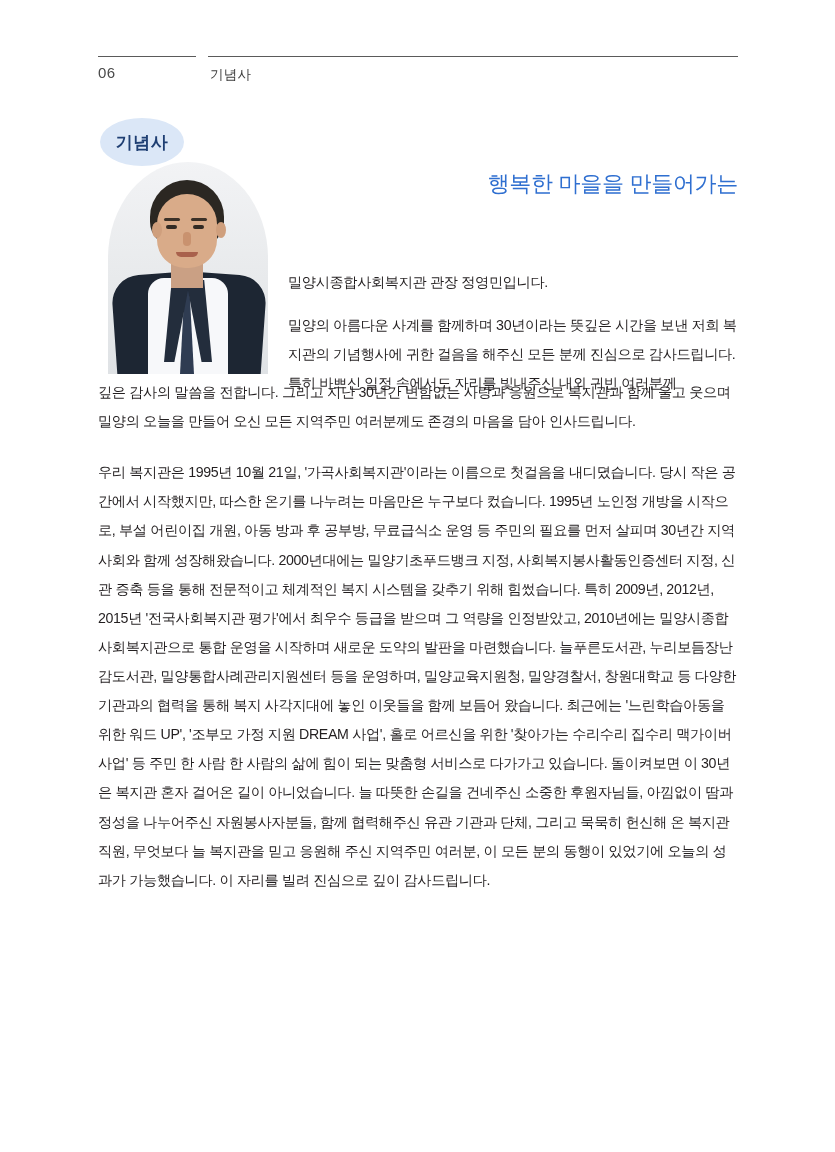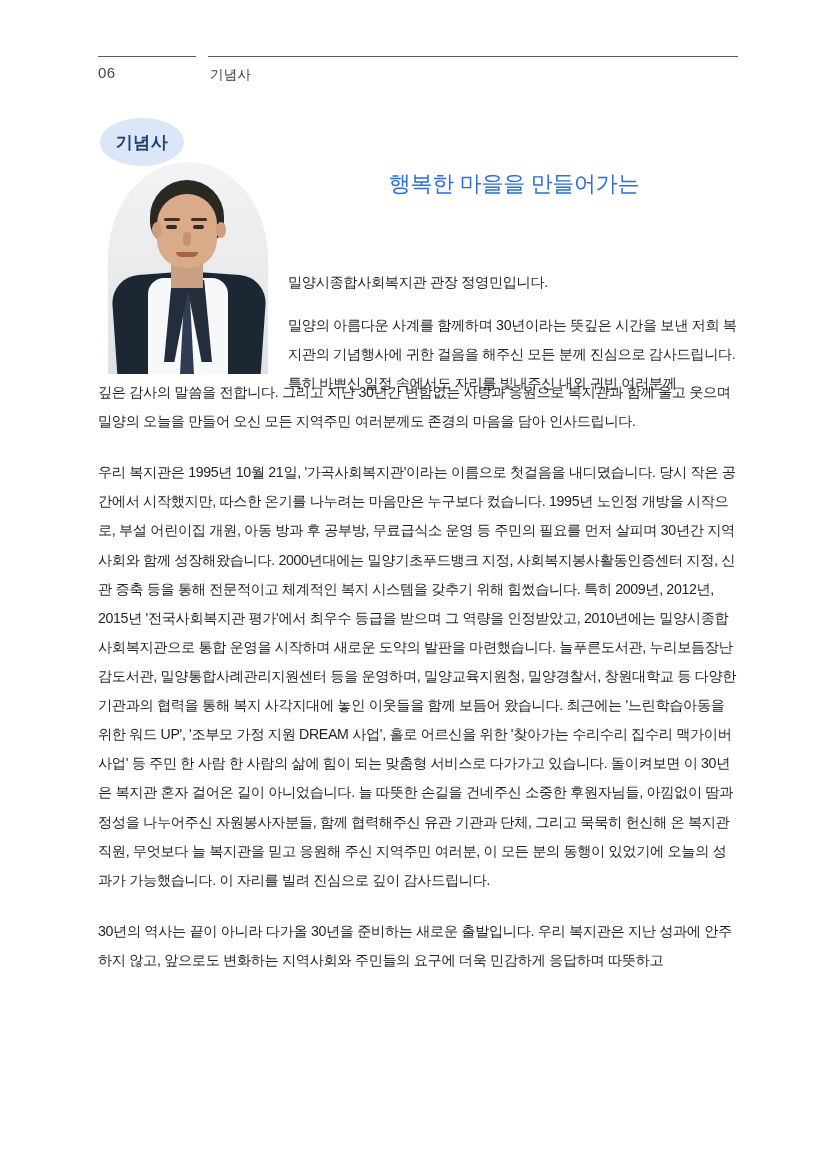--- a/index.html
+++ b/index.html
@@ -231,21 +231,21 @@
     background: #232d3c;
     clip-path: polygon(0 0, 70% 0, 100% 100%, 60% 100%);
   }
 
   
   .headline {
     position: absolute;
     top: 168px;
     left: 290px;
     width: 448px;
-    text-align: center;
+    text-align: right;
     color: #2f6fd0;
     font-size: 22px;
     line-height: 1.45;
     letter-spacing: -0.3px;
   }
   .headline div { white-space: nowrap; }
 
   
   .intro-block {
     position: absolute;
@@ -314,16 +314,15 @@
   </div>
 
   <div class="intro-block">
     <p>밀양시종합사회복지관 관장 정영민입니다.</p>
     <p>밀양의 아름다운 사계를 함께하며 30년이라는 뜻깊은 시간을 보낸 저희 복지관의 기념행사에 귀한 걸음을 해주신 모든 분께 진심으로 감사드립니다. 특히 바쁘신 일정 속에서도 자리를 빛내주신 내외 귀빈 여러분께</p>
   </div>
 
   <div class="body-block">
     <p>깊은 감사의 말씀을 전합니다. 그리고 지난 30년간 변함없는 사랑과 응원으로 복지관과 함께 울고 웃으며 밀양의 오늘을 만들어 오신 모든 지역주민 여러분께도 존경의 마음을 담아 인사드립니다.</p>
     <p>우리 복지관은 1995년 10월 21일, '가곡사회복지관'이라는 이름으로 첫걸음을 내디뎠습니다. 당시 작은 공간에서 시작했지만, 따스한 온기를 나누려는 마음만은 누구보다 컸습니다. 1995년 노인정 개방을 시작으로, 부설 어린이집 개원, 아동 방과 후 공부방, 무료급식소 운영 등 주민의 필요를 먼저 살피며 30년간 지역사회와 함께 성장해왔습니다. 2000년대에는 밀양기초푸드뱅크 지정, 사회복지봉사활동인증센터 지정, 신관 증축 등을 통해 전문적이고 체계적인 복지 시스템을 갖추기 위해 힘썼습니다. 특히 2009년, 2012년, 2015년 '전국사회복지관 평가'에서 최우수 등급을 받으며 그 역량을 인정받았고, 2010년에는 밀양시종합사회복지관으로 통합 운영을 시작하며 새로운 도약의 발판을 마련했습니다. 늘푸른도서관, 누리보듬장난감도서관, 밀양통합사례관리지원센터 등을 운영하며, 밀양교육지원청, 밀양경찰서, 창원대학교 등 다양한 기관과의 협력을 통해 복지 사각지대에 놓인 이웃들을 함께 보듬어 왔습니다. 최근에는 '느린학습아동을 위한 워드 UP', '조부모 가정 지원 DREAM 사업', 홀로 어르신을 위한 '찾아가는 수리수리 집수리 맥가이버 사업' 등 주민 한 사람 한 사람의 삶에 힘이 되는 맞춤형 서비스로 다가가고 있습니다. 돌이켜보면 이 30년은 복지관 혼자 걸어온 길이 아니었습니다. 늘 따뜻한 손길을 건네주신 소중한 후원자님들, 아낌없이 땀과 정성을 나누어주신 자원봉사자분들, 함께 협력해주신 유관 기관과 단체, 그리고 묵묵히 헌신해 온 복지관 직원, 무엇보다 늘 복지관을 믿고 응원해 주신 지역주민 여러분, 이 모든 분의 동행이 있었기에 오늘의 성과가 가능했습니다. 이 자리를 빌려 진심으로 깊이 감사드립니다.</p>
-    <p>30년의 역사는 끝이 아니라 다가올 30년을 준비하는 새로운 출발입니다. 우리 복지관은 지난 성과에 안주하지 않고, 앞으로도 변화하는 지역사회와 주민들의 요구에 더욱 민감하게 응답하며 따뜻하고</p>
   </div>
 
 </div>
 
 </body></html>

